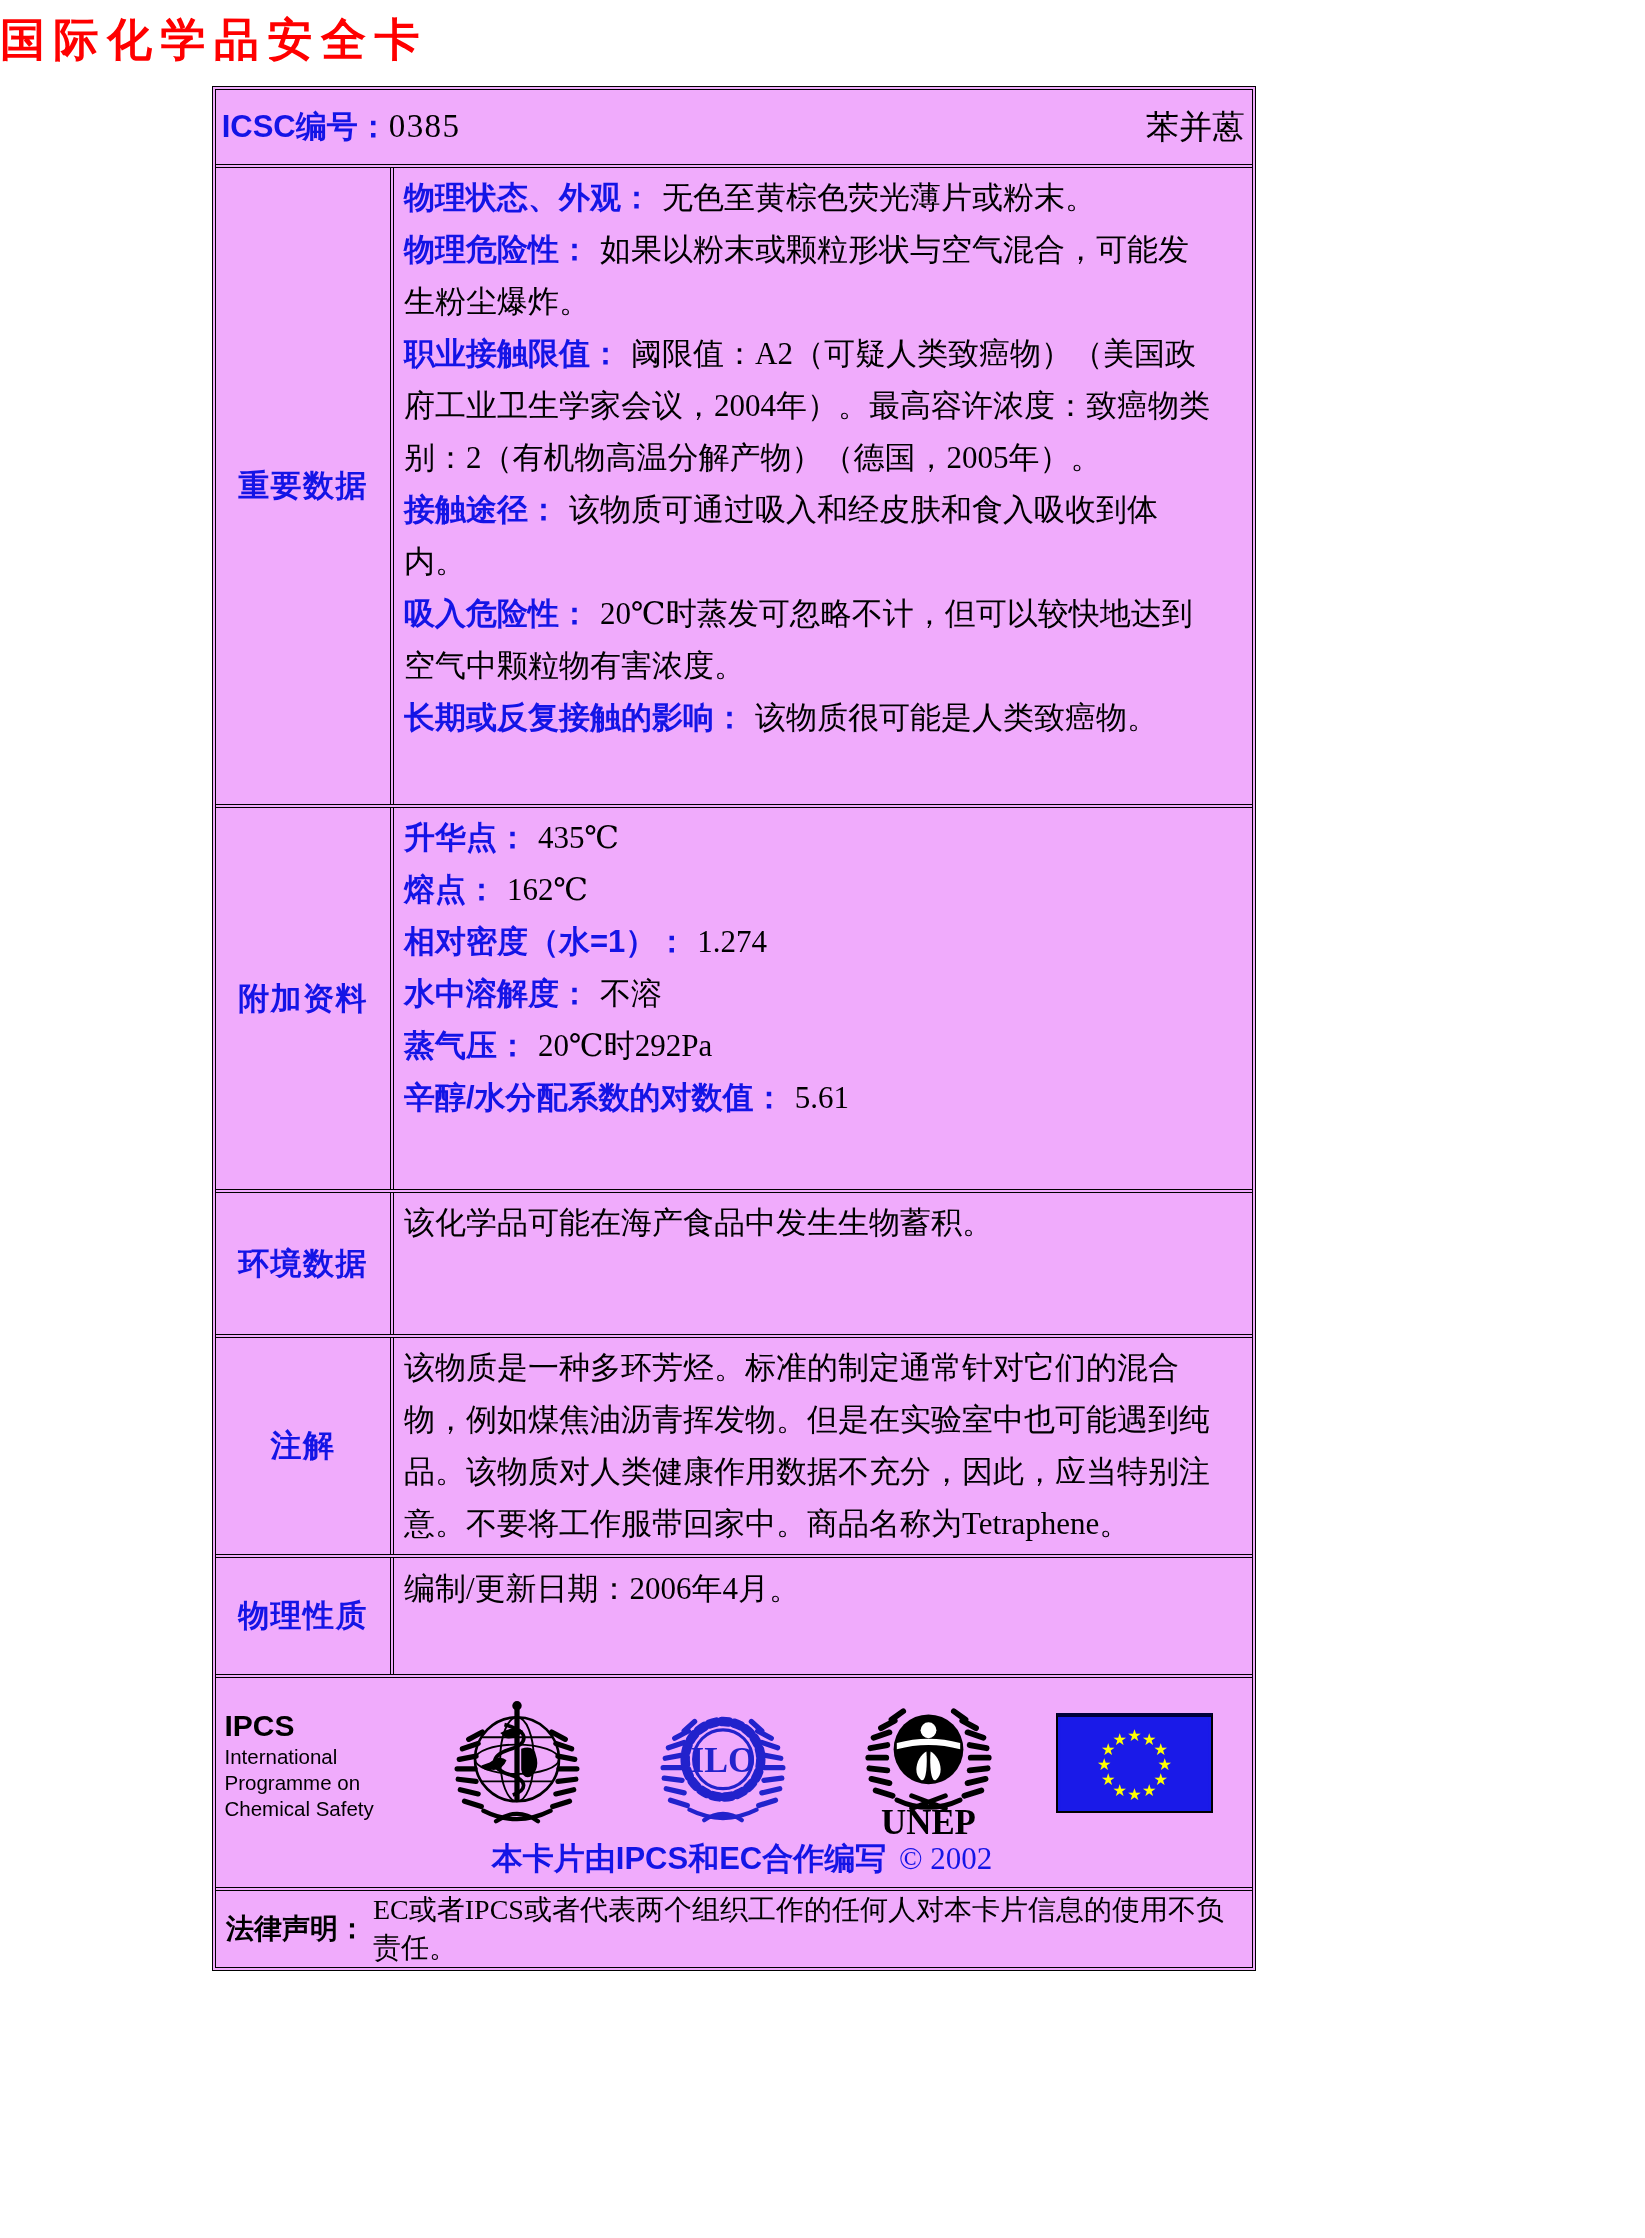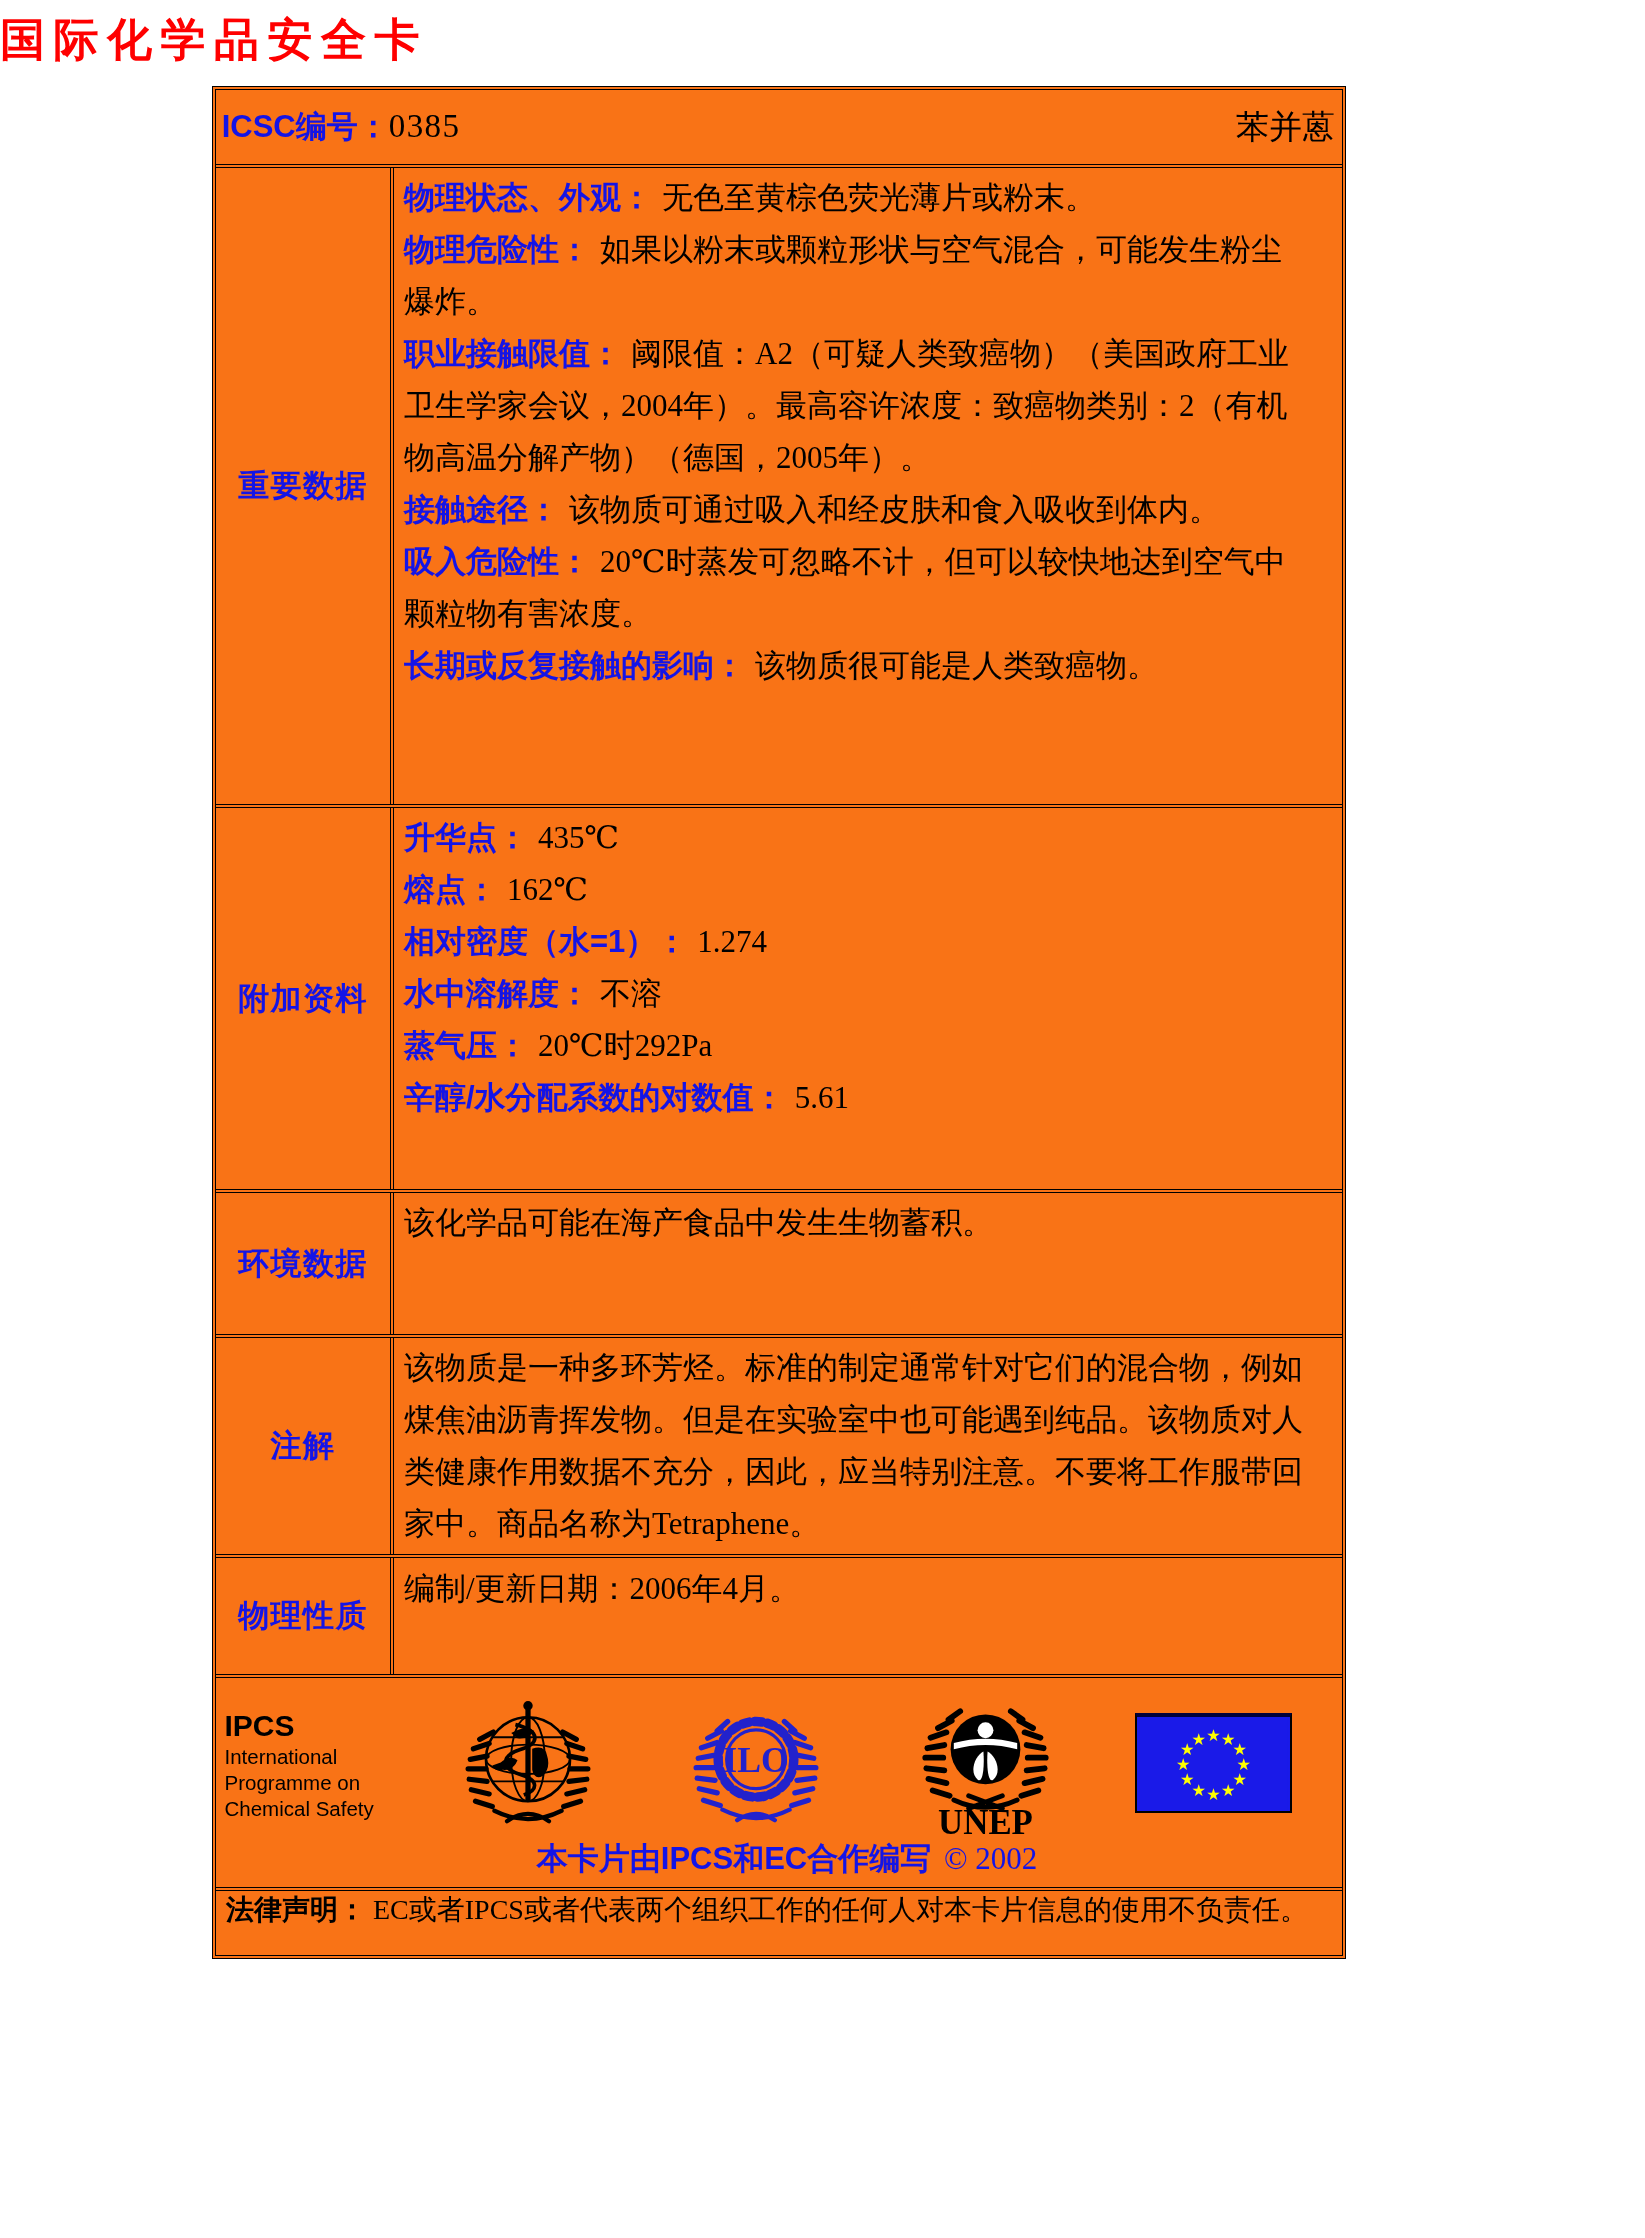--- a/index.html
+++ b/index.html
@@ -11,23 +11,23 @@
     color:#000;
     overflow:hidden;
   }
   .page-title {
     position:absolute; top:10px; left:0; width:1646px;
     font-size:45px; font-weight:bold; color:#FF0000;
     letter-spacing:8.5px;
     font-family:"Liberation Serif","DejaVu Serif",serif;
   }
   .card {
-    position:absolute; left:212px; top:86px; width:1134px;
+    position:absolute; left:212px; top:86px; width:1044px;
     border:4.2px double #000;
-    background:#f97316;
+    background:#f0abfc;
   }
   .row { border-bottom:4.2px double #000; }
   .row:last-child { border-bottom:none; }
 
   .header-row {
     height:78px;
     display:flex; align-items:center; justify-content:space-between;
     padding:0 7px 0 5.7px;
     font-size:31px;
   }
@@ -92,21 +92,21 @@
   .footer-caption .cap-main {
     font-weight:bold;
     font-family:"Liberation Sans","DejaVu Sans",sans-serif;
   }
   .footer-caption .cap-copy {
     font-family:"Liberation Serif","DejaVu Serif",serif;
     margin-left:12.7px;
   }
   .legal-row {
     min-height:64px;
-    display:flex; align-items:flex-start;
+    display:flex; align-items:center;
     padding:0 10px;
     font-size:28px;
   }
   .legal-label {
     font-weight:bold; color:#000;
     font-family:"Liberation Sans","DejaVu Sans",sans-serif;
     margin-right:7px;
     flex:0 0 auto;
   }
   svg text { font-family:"Liberation Serif","DejaVu Serif",serif; }

